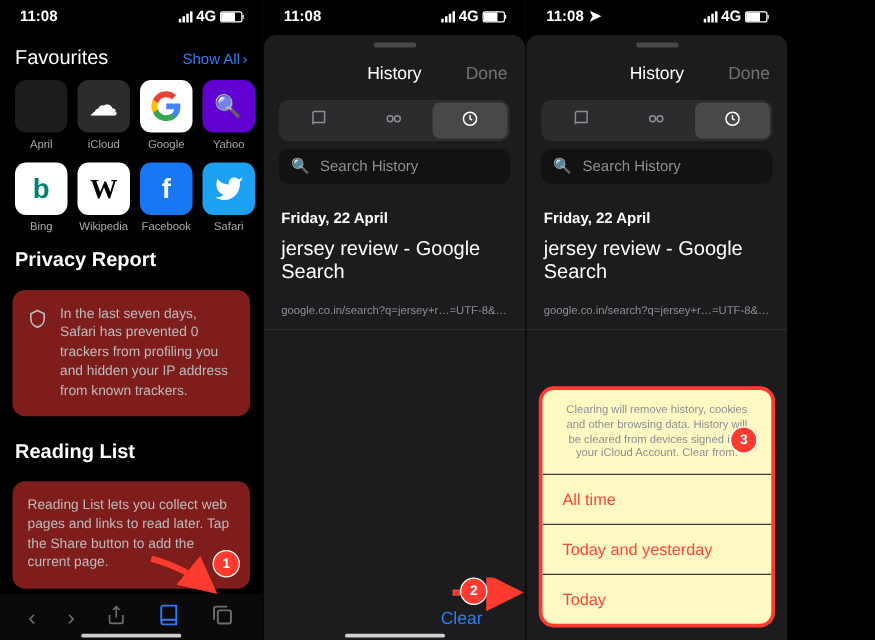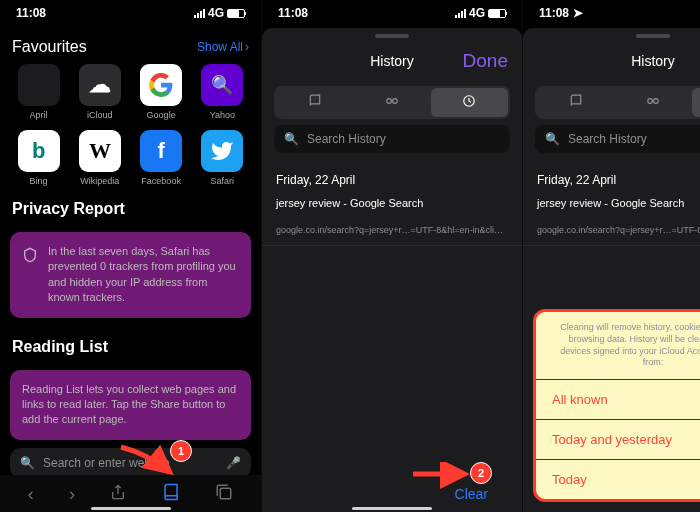--- a/index.html
+++ b/index.html
@@ -1,17 +1,17 @@
 <!DOCTYPE html>
 <html><head>
 <meta charset="utf-8">
 <style>
 *{margin:0;padding:0;box-sizing:border-box;font-family:-apple-system,Helvetica,Arial,sans-serif}
 body{background:#000;width:700px;height:512px;overflow:hidden;display:flex}
-.phone{width:261px;height:512px;background:#000;position:relative;overflow:hidden;flex-shrink:0}
+.phone{width:210px;height:512px;background:#000;position:relative;overflow:hidden;flex-shrink:0}
 .phone+.phone{border-left:1px solid #0a0a0a}
 .status-bar{display:flex;justify-content:space-between;align-items:center;padding:6px 16px 4px;color:#fff;font-size:12px;font-weight:600}
 .status-left{display:flex;align-items:center;gap:4px}
 .status-right{display:flex;align-items:center;gap:3px}
 .sig{display:flex;align-items:flex-end;gap:1px}
 .sig i{width:2px;background:#fff;display:block}
 .sig i:nth-child(1){height:3px}.sig i:nth-child(2){height:5px}.sig i:nth-child(3){height:7px}.sig i:nth-child(4){height:9px}
 .batt{width:18px;height:9px;border:1px solid #fff;border-radius:2px;position:relative}
 .batt:after{content:"";position:absolute;right:-2px;top:2px;width:1px;height:3px;background:#fff}
 .batt i{display:block;width:70%;height:100%;background:#fff}
@@ -24,40 +24,40 @@
 .fav-icon{width:42px;height:42px;border-radius:9px;display:flex;align-items:center;justify-content:center;font-size:22px;font-weight:700}
 .fav-label{color:#aaa;font-size:9px}
 .apple{background:#1c1c1e;color:#fff}
 .icloud{background:#2c2c2e;color:#fff}
 .google{background:#fff}
 .yahoo{background:#6001d2;color:#fff;font-size:18px}
 .bing{background:#fff;color:#008373}
 .wikipedia{background:#fff;color:#000;font-family:Georgia,serif}
 .facebook{background:#1877f2;color:#fff}
 .twitter{background:#1da1f2;color:#fff}
-.card{background:#701a75;margin:6px 10px;border-radius:10px;padding:12px;color:#bbb;font-size:11px;line-height:1.4}
+.card{background:#7f1d1d;margin:6px 10px;border-radius:10px;padding:12px;color:#bbb;font-size:11px;line-height:1.4}
 .card-flex{display:flex;gap:10px;align-items:flex-start}
 .shield{width:16px;height:18px;flex-shrink:0;margin-top:2px}
 .search-bar{background:#1c1c1e;margin:8px 10px 4px;border-radius:10px;padding:8px 10px;display:flex;align-items:center;gap:8px;color:#8e8e93;font-size:12px}
 .bottom-nav{position:absolute;bottom:0;left:0;right:0;display:flex;justify-content:space-around;align-items:center;padding:8px 10px 6px;background:#0a0a0a}
 .nav-btn{color:#6e6e73;font-size:18px}
 .nav-btn.active{color:#2e7cf6}
 .home-ind{position:absolute;bottom:2px;left:50%;transform:translateX(-50%);width:80px;height:3px;background:#fff;border-radius:2px;opacity:.8}
 .drag-handle{width:34px;height:4px;background:#48484a;border-radius:2px;margin:6px auto 4px}
 .sheet{background:#1c1c1e;border-radius:10px 10px 0 0;position:absolute;top:28px;left:0;right:0;bottom:0}
 .sheet-header{display:flex;align-items:center;justify-content:space-between;padding:8px 14px}
 .sheet-title{color:#fff;font-size:14px;font-weight:400;position:absolute;left:50%;transform:translateX(-50%)}
-.done{color:#8b5cf6;font-size:19px;margin-left:auto}
+.done{color:#737373;font-size:14px;margin-left:auto}
 .seg{display:flex;background:#2c2c2e;margin:6px 12px;border-radius:8px;padding:2px}
 .seg-item{flex:1;text-align:center;padding:6px 0;color:#8e8e93;font-size:14px;border-radius:6px}
 .seg-item.on{background:#48484a;color:#fff}
 .search-hist{background:#121212;margin:6px 12px;border-radius:8px;padding:7px 10px;display:flex;align-items:center;gap:8px;color:#8e8e93;font-size:12px}
-.date-h{color:#fff;font-size:12px;font-weight:400;padding:14px 14px 6px}
+.date-h{color:#fff;font-size:12px;font-weight:700;padding:14px 14px 6px}
 .hist-item{padding:4px 14px 10px;border-bottom:1px solid #2c2c2e}
-.hist-title{color:#fff;font-size:11px;margin-bottom:16px}
+.hist-title{color:#fff;font-size:16px;margin-bottom:16px}
 .hist-url{color:#8e8e93;font-size:9px;overflow:hidden;text-overflow:ellipsis;white-space:nowrap}
 .clear-btn{position:absolute;bottom:10px;right:34px;color:#2e7cf6;font-size:14px}
 .action-sheet{position:absolute;bottom:10px;left:10px;right:10px;background:#fef9c3;border-radius:12px;overflow:hidden;border:3px solid #ff3a2f}
 .action-msg{color:#8e8e93;font-size:9px;text-align:center;padding:10px 16px;line-height:1.3;border-bottom:1px solid #3a3a3c}
 .action-item{color:#ff453a;font-size:13px;padding:12px 16px;border-bottom:1px solid #3a3a3c}
 .action-item:last-child{border-bottom:none}
 .badge{position:absolute;width:22px;height:22px;background:#ff3a2f;border-radius:50%;color:#fff;display:flex;align-items:center;justify-content:center;font-size:11px;font-weight:700;border:1.5px solid #fff;z-index:10}
 .arrow{position:absolute;z-index:9}
 .arrow svg{display:block}
 .glogo{width:26px;height:26px}
@@ -287,19 +287,19 @@
     </div>
     <div class="date-h">Friday, 22 April</div>
     <div class="hist-item">
       <div class="hist-title">jersey review - Google Search</div>
       <div class="hist-url">google.co.in/search?q=jersey+r…=UTF-8&amp;hl=en-in&amp;client=safari</div>
     </div>
     <span class="clear-btn" style="opacity:.5">Clear</span>
 
     <div class="action-sheet">
       <div class="action-msg">Clearing will remove history, cookies and other browsing data. History will be cleared from devices signed into your iCloud Account. Clear from:</div>
-      <div class="action-item">All known</div>
+      <div class="action-item">All time</div>
       <div class="action-item">Today and yesterday</div>
       <div class="action-item">Today</div>
     </div>
   </div>
   <div class="badge" style="top:341px;right:24px">3</div>
 </div>
 
 </body></html>

